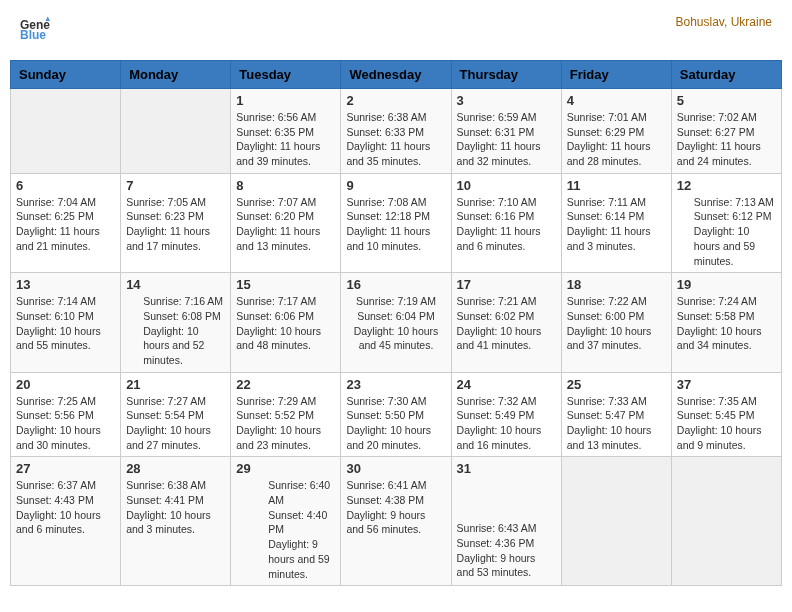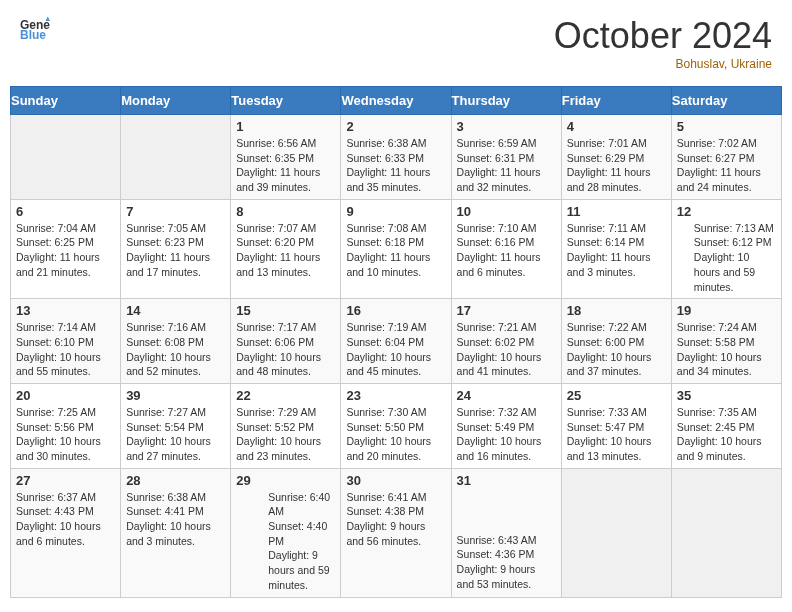--- a/index.html
+++ b/index.html
@@ -39,22 +39,22 @@
       font-size: 12px;
       color: #a16207;
     }
     .calendar {
       width: 100%;
       border-collapse: collapse;
       font-size: 11px;
     }
     .calendar thead th {
       background-color: #3a7abf;
-      color: #ffffff;
-      padding: 6px 0;
+      color: #000000;
+      padding: 6px 8px;
       text-align: left;
       font-size: 13px;
       font-weight: bold;
       border: 1px solid #2a6aaf;
     }
     .calendar tbody td {
       border: 1px solid #ccc;
       vertical-align: top;
       padding: 4px 5px;
       width: 110px;
@@ -88,21 +88,20 @@
 
 <div class="header">
   <div class="logo">
     <svg class="logo-icon" viewBox="0 0 40 40">
       <text x="0" y="18" font-size="16" font-weight="bold" fill="#333">General</text>
       <text x="0" y="32" font-size="16" font-weight="bold" fill="#4a90d9">Blue</text>
       <polygon points="34,8 40,8 37,2" fill="#4a90d9"></polygon>
     </svg>
   </div>
   <div class="title-block">
-    <div class="month-title">October 2024</div>
     <div class="subtitle">Bohuslav, Ukraine</div>
   </div>
 </div>
 
 <table class="calendar">
   <thead>
     <tr id="header-row">
         <th>Sunday</th>
         <th>Monday</th>
         <th>Tuesday</th>
@@ -162,21 +161,21 @@
         </td>
         <td>
           <span class="day-num">8</span>
           <div class="day-info" style="white-space: pre-line;">Sunrise: 7:07 AM
 Sunset: 6:20 PM
 Daylight: 11 hours and 13 minutes.</div>
         </td>
         <td>
           <span class="day-num">9</span>
           <div class="day-info" style="white-space: pre-line;">Sunrise: 7:08 AM
-Sunset: 6:18 PM
+Sunset: 12:18 PM
 Daylight: 11 hours and 10 minutes.</div>
         </td>
         <td>
           <span class="day-num">10</span>
           <div class="day-info" style="white-space: pre-line;">Sunrise: 7:10 AM
 Sunset: 6:16 PM
 Daylight: 11 hours and 6 minutes.</div>
         </td>
         <td>
           <span class="day-num">11</span>
@@ -193,33 +192,33 @@
       </tr>
       <tr>
         <td>
           <span class="day-num">13</span>
           <div class="day-info" style="white-space: pre-line;">Sunrise: 7:14 AM
 Sunset: 6:10 PM
 Daylight: 10 hours and 55 minutes.</div>
         </td>
         <td>
           <span class="day-num">14</span>
-          <div class="day-info" style="white-space: pre-line;">Sunrise: 7:16 AM
+          <div class="day-info" style="white-space: pre-line; margin-left: 17px;">Sunrise: 7:16 AM
 Sunset: 6:08 PM
 Daylight: 10 hours and 52 minutes.</div>
         </td>
         <td>
           <span class="day-num">15</span>
           <div class="day-info" style="white-space: pre-line;">Sunrise: 7:17 AM
 Sunset: 6:06 PM
 Daylight: 10 hours and 48 minutes.</div>
         </td>
         <td>
           <span class="day-num">16</span>
-          <div class="day-info" style="white-space: pre-line;">Sunrise: 7:19 AM
+          <div class="day-info" style="white-space: pre-line; text-align: center;">Sunrise: 7:19 AM
 Sunset: 6:04 PM
 Daylight: 10 hours and 45 minutes.</div>
         </td>
         <td>
           <span class="day-num">17</span>
           <div class="day-info" style="white-space: pre-line;">Sunrise: 7:21 AM
 Sunset: 6:02 PM
 Daylight: 10 hours and 41 minutes.</div>
         </td>
         <td>
@@ -236,21 +235,21 @@
         </td>
       </tr>
       <tr>
         <td>
           <span class="day-num">20</span>
           <div class="day-info" style="white-space: pre-line;">Sunrise: 7:25 AM
 Sunset: 5:56 PM
 Daylight: 10 hours and 30 minutes.</div>
         </td>
         <td>
-          <span class="day-num">39</span>
+          <span class="day-num">21</span>
           <div class="day-info" style="white-space: pre-line;">Sunrise: 7:27 AM
 Sunset: 5:54 PM
 Daylight: 10 hours and 27 minutes.</div>
         </td>
         <td>
           <span class="day-num">22</span>
           <div class="day-info" style="white-space: pre-line;">Sunrise: 7:29 AM
 Sunset: 5:52 PM
 Daylight: 10 hours and 23 minutes.</div>
         </td>
@@ -266,23 +265,23 @@
 Sunset: 5:49 PM
 Daylight: 10 hours and 16 minutes.</div>
         </td>
         <td>
           <span class="day-num">25</span>
           <div class="day-info" style="white-space: pre-line;">Sunrise: 7:33 AM
 Sunset: 5:47 PM
 Daylight: 10 hours and 13 minutes.</div>
         </td>
         <td>
-          <span class="day-num">35</span>
+          <span class="day-num">37</span>
           <div class="day-info" style="white-space: pre-line;">Sunrise: 7:35 AM
-Sunset: 2:45 PM
+Sunset: 5:45 PM
 Daylight: 10 hours and 9 minutes.</div>
         </td>
       </tr>
       <tr>
         <td>
           <span class="day-num">27</span>
           <div class="day-info" style="white-space: pre-line;">Sunrise: 6:37 AM
 Sunset: 4:43 PM
 Daylight: 10 hours and 6 minutes.</div>
         </td>

